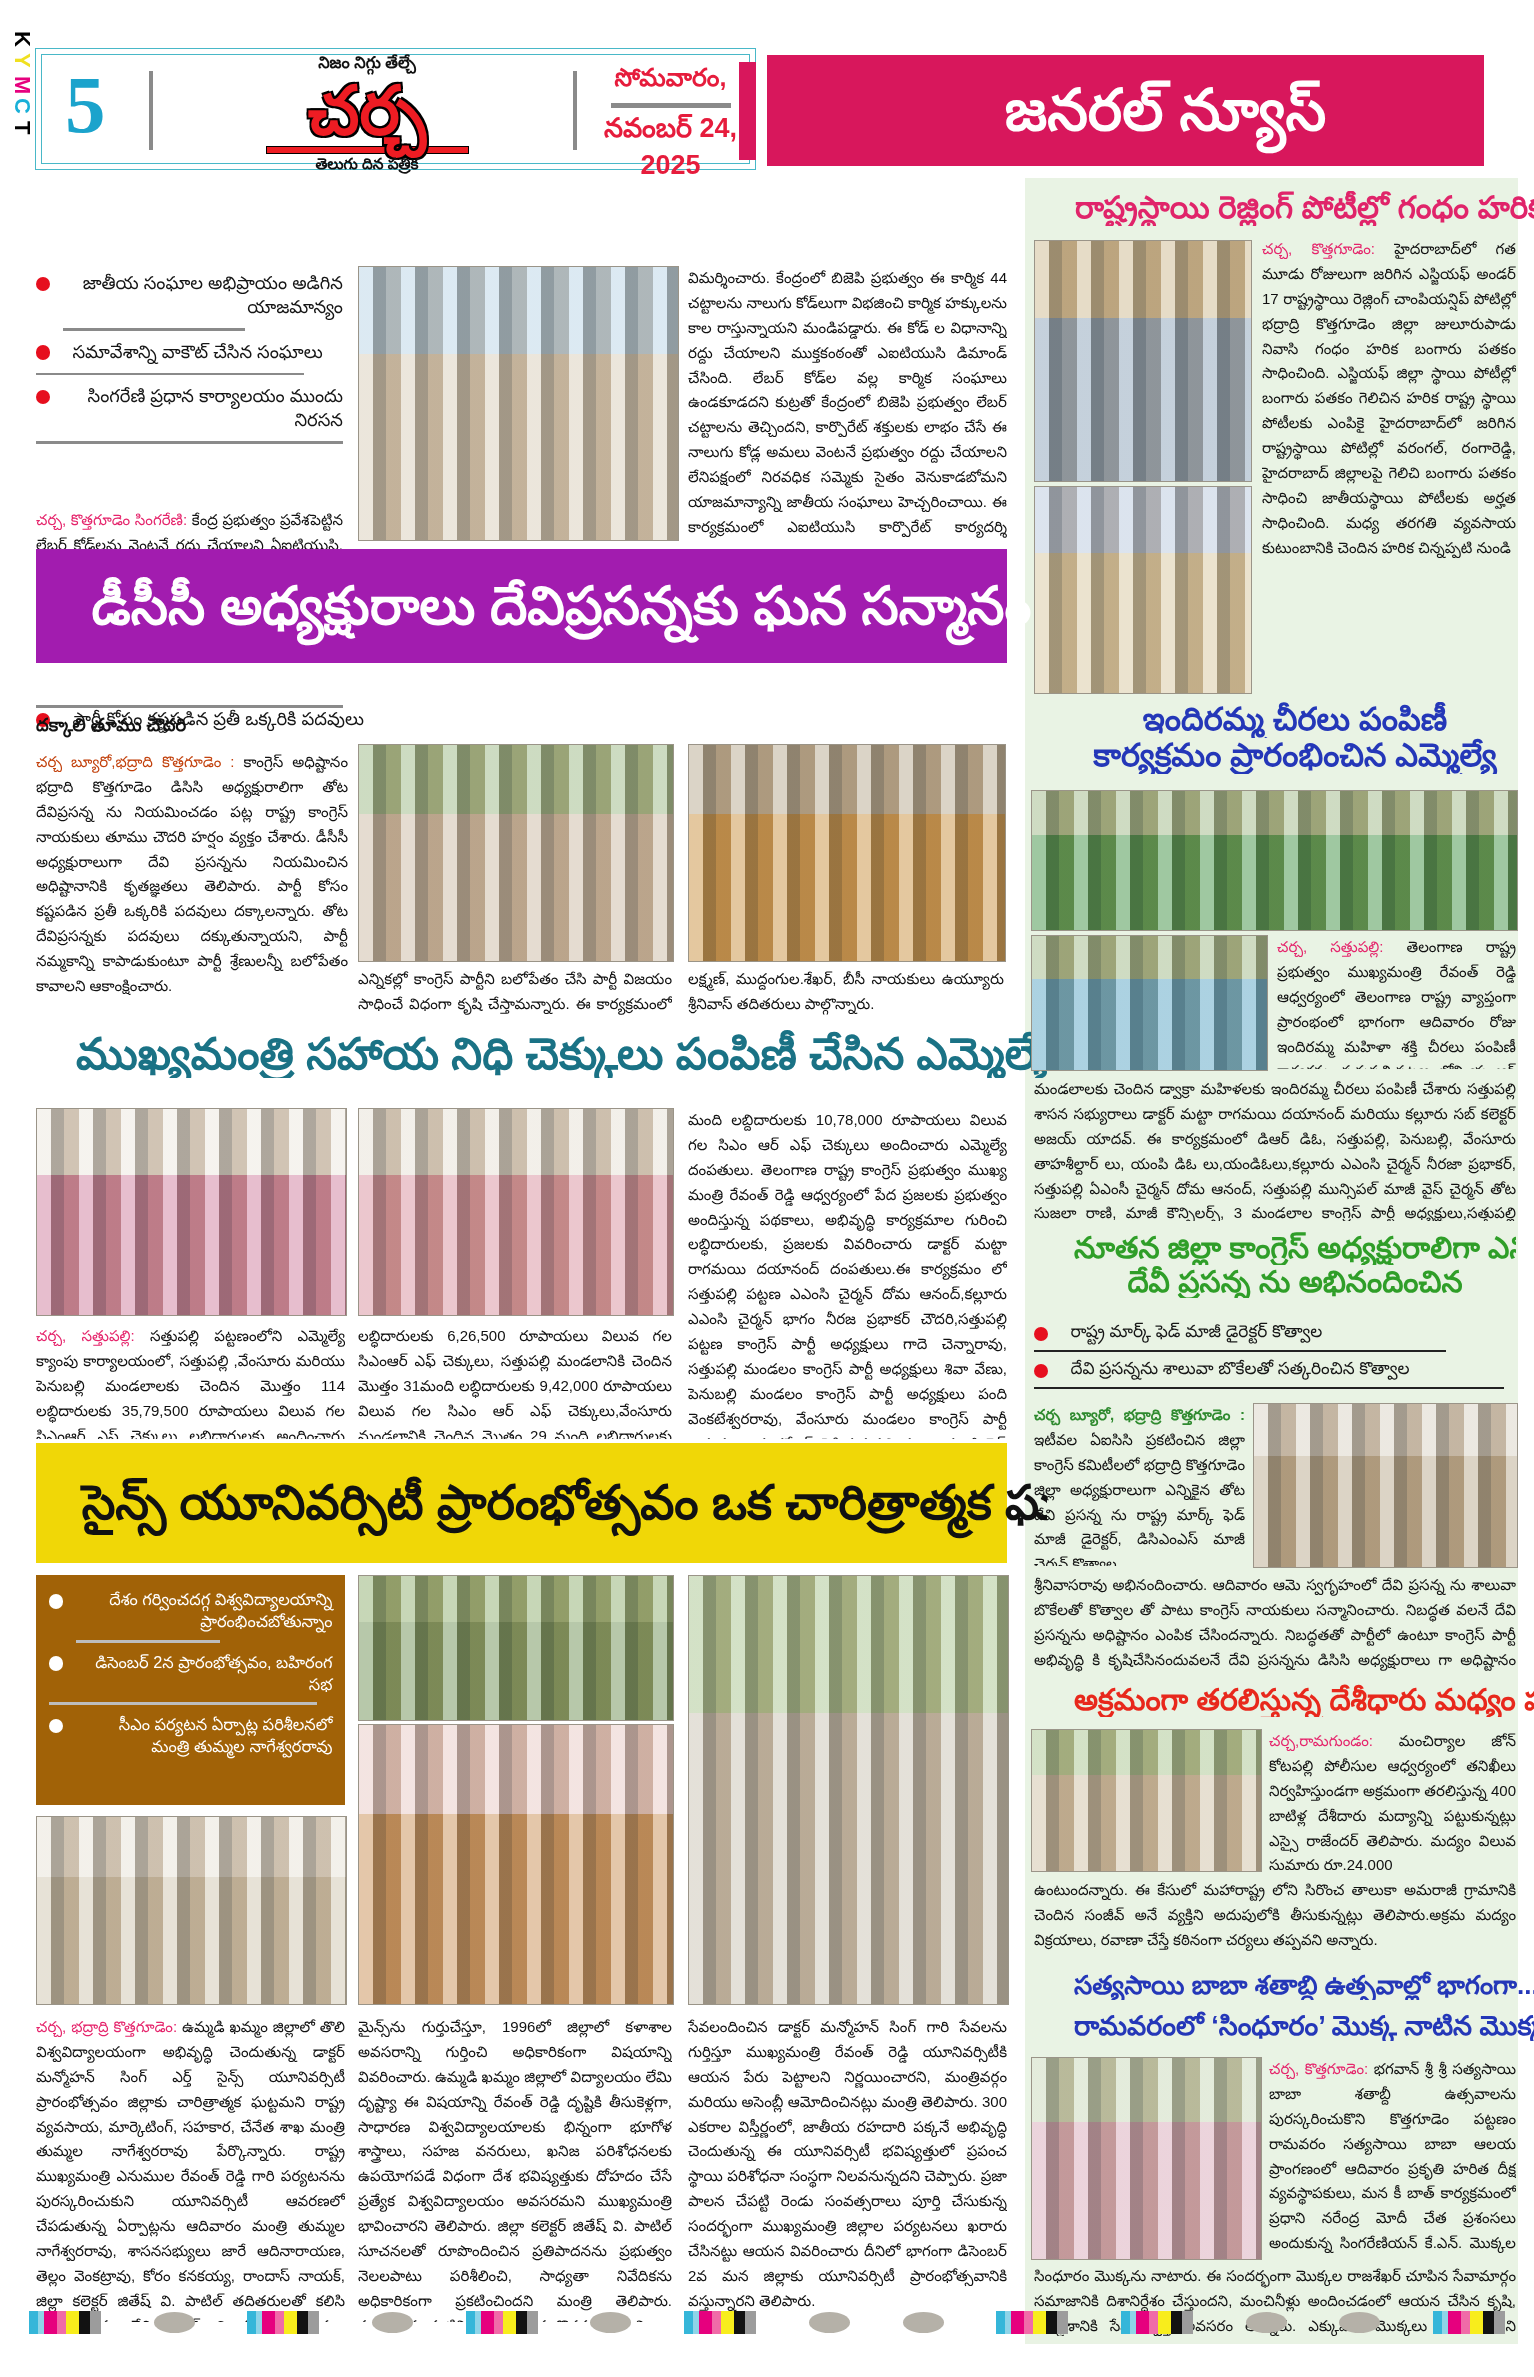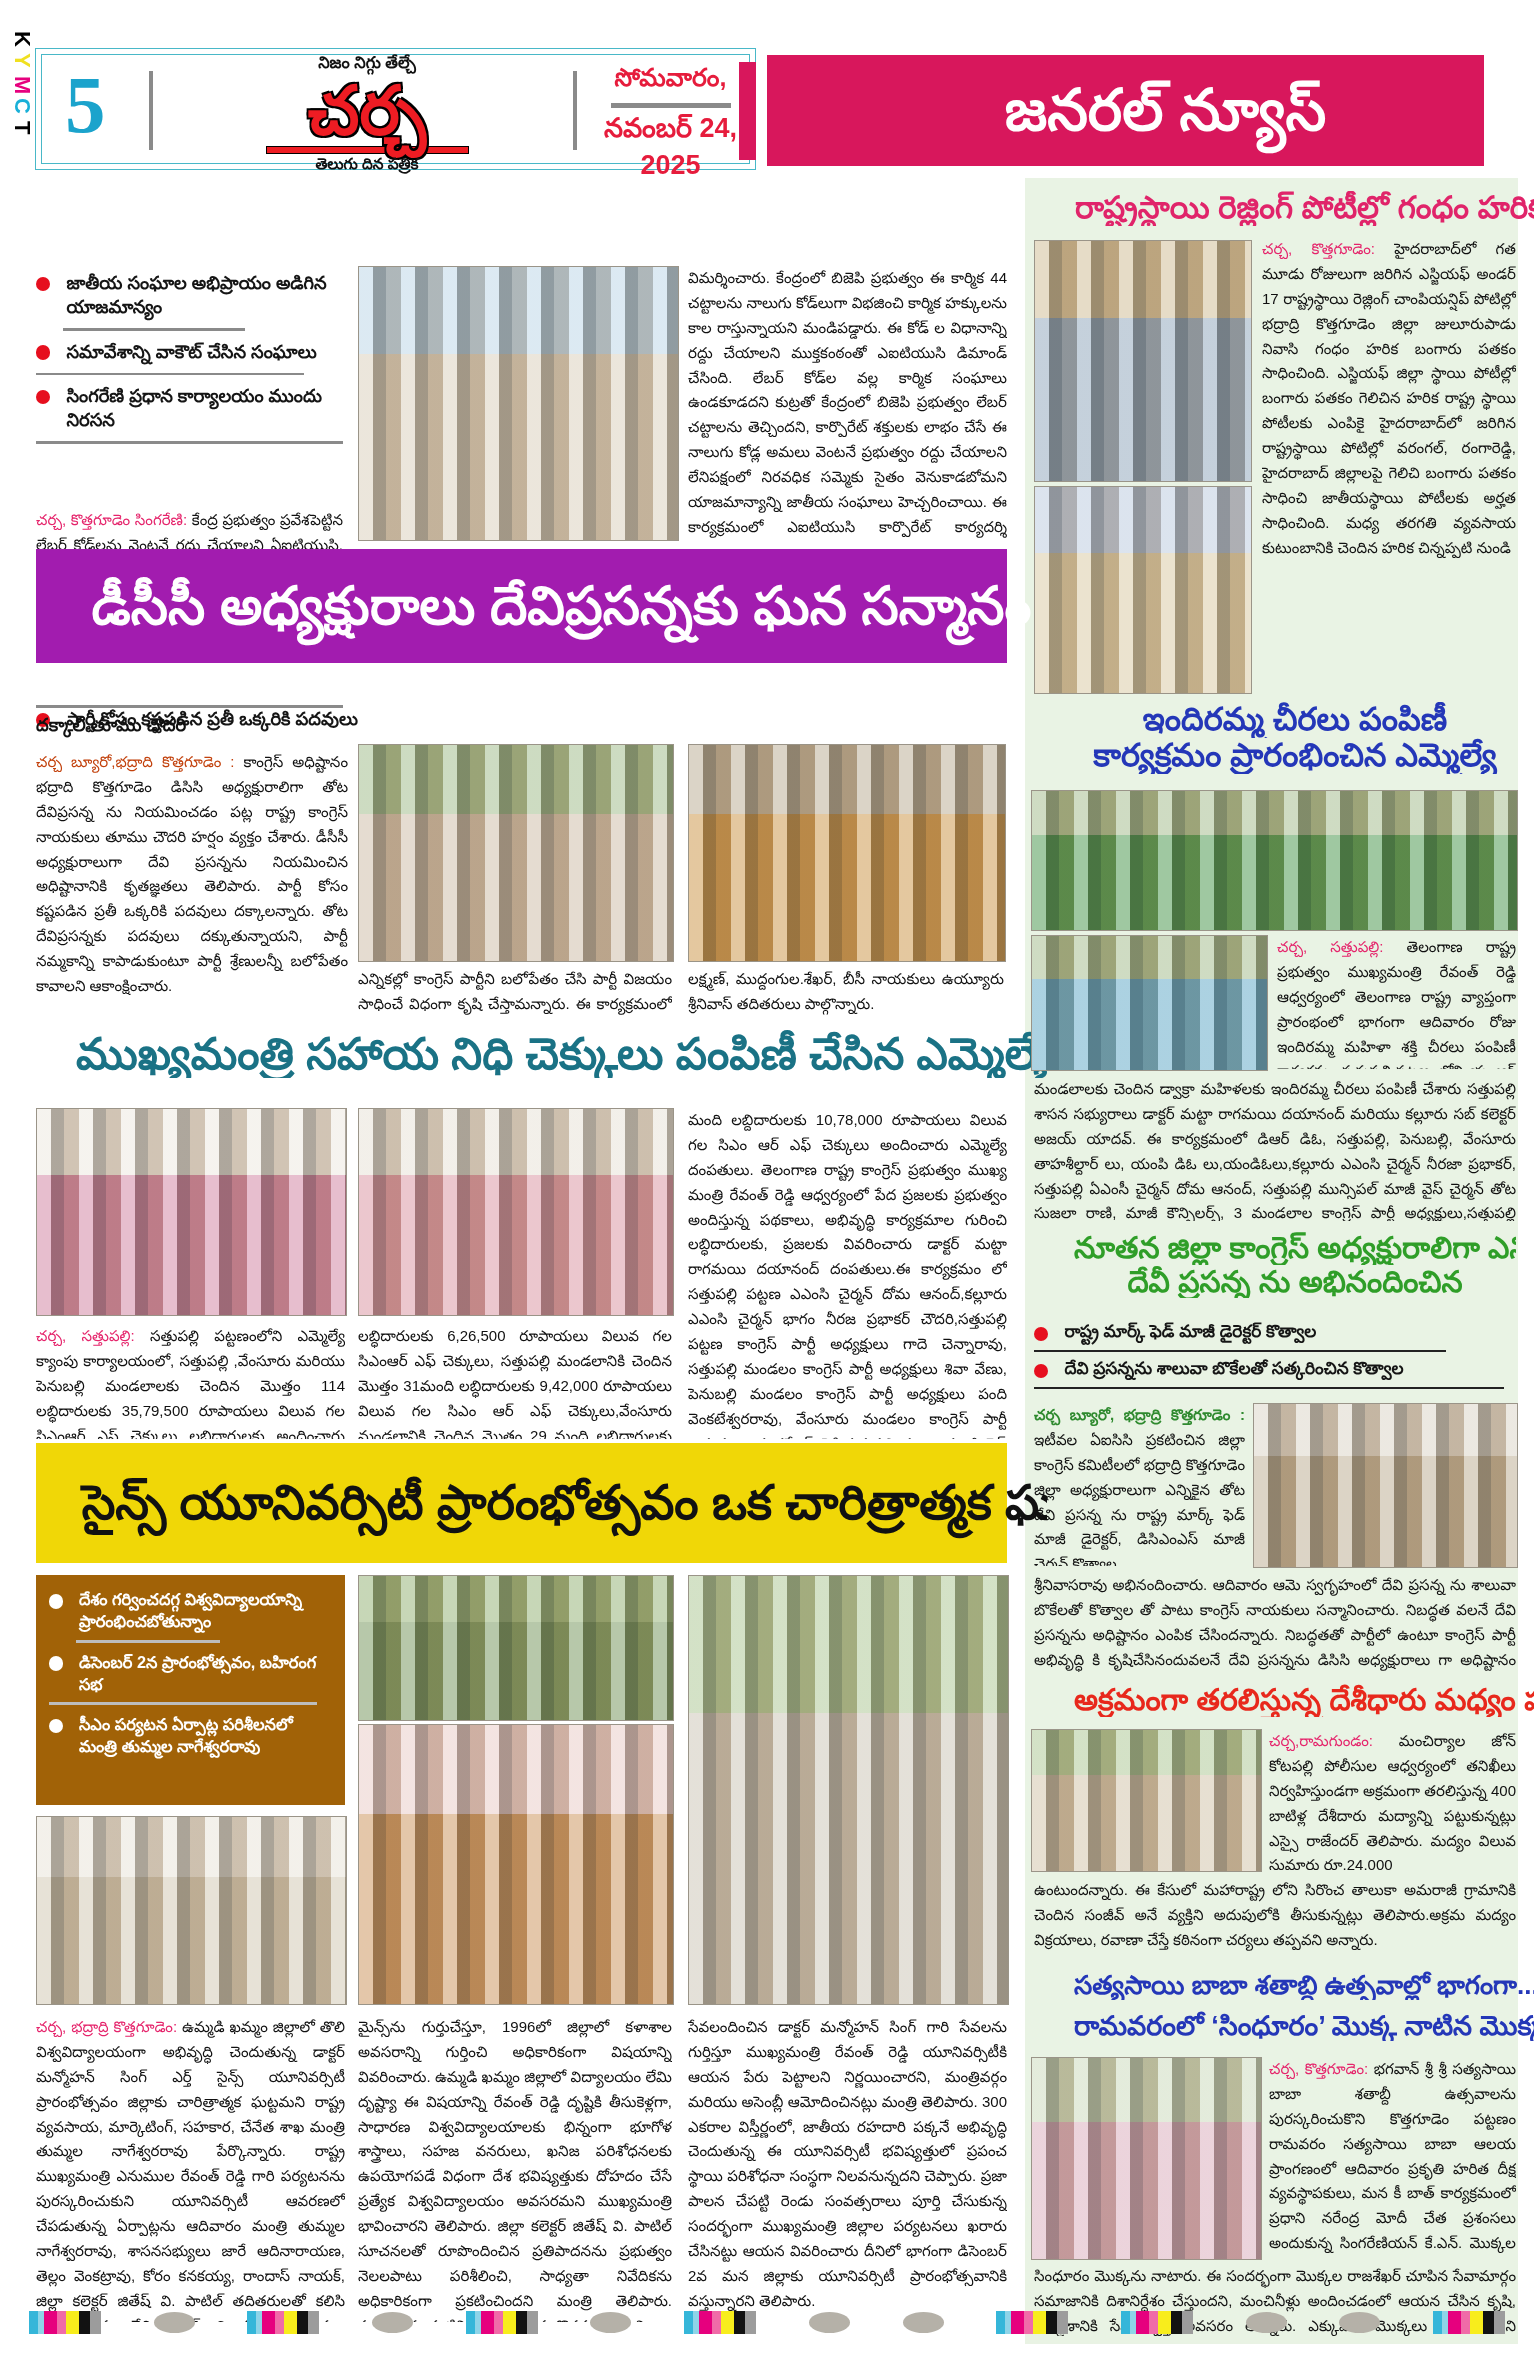--- a/index.html
+++ b/index.html
@@ -4,21 +4,21 @@
 <style>
   html,body{margin:0;padding:0;background:#fff;}
   #page{position:relative;width:1534px;height:2377px;background:#fff;overflow:hidden;
         font-family:"Liberation Sans",sans-serif;color:#111;}
   .abs{position:absolute;}
   .nowrap{white-space:nowrap;overflow:hidden;margin-left:40px;}
   .hl{font-weight:bold;line-height:1.12;}
   .body{font-size:15px;line-height:1.66;text-align:justify;color:#101010;}
   .dl{font-weight:normal;color:#e5246b;}
   .dl-green{font-weight:bold;color:#2f8a2f;}
-  .bullet-item{display:flex;gap:16px;align-items:flex-start;font-size:18px;font-weight:bold;color:#151515;line-height:1.35;}
+  .bullet-item{display:flex;gap:22px;align-items:flex-start;font-size:18px;font-weight:normal;color:#151515;line-height:1.35;text-align:right;}
   .dot{width:14.4px;height:14.4px;border-radius:50%;background:#e60f1e;flex:none;margin-top:5.8px;}
   .whitedot{background:#fff;}
   .rule{height:2.9px;background:#8a8a8a;}
   .vbar{width:4.3px;background:#8a8a8a;}
   .photo{border:0.5px solid #9a9488;
     background-image:
       repeating-linear-gradient(90deg, rgba(255,255,255,.5) 0 14.4px, rgba(88,78,66,.42) 14.4px 27px, rgba(152,122,92,.32) 27px 42px),
       linear-gradient(180deg, var(--top,#c3d6e2) 0 32%, var(--mid,#cfc6b2) 32% 100%);}
   .banner-text{display:flex;align-items:center;justify-content:center;height:100%;width:100%;}
   .rightpanel{background:#e9f3e4;}

